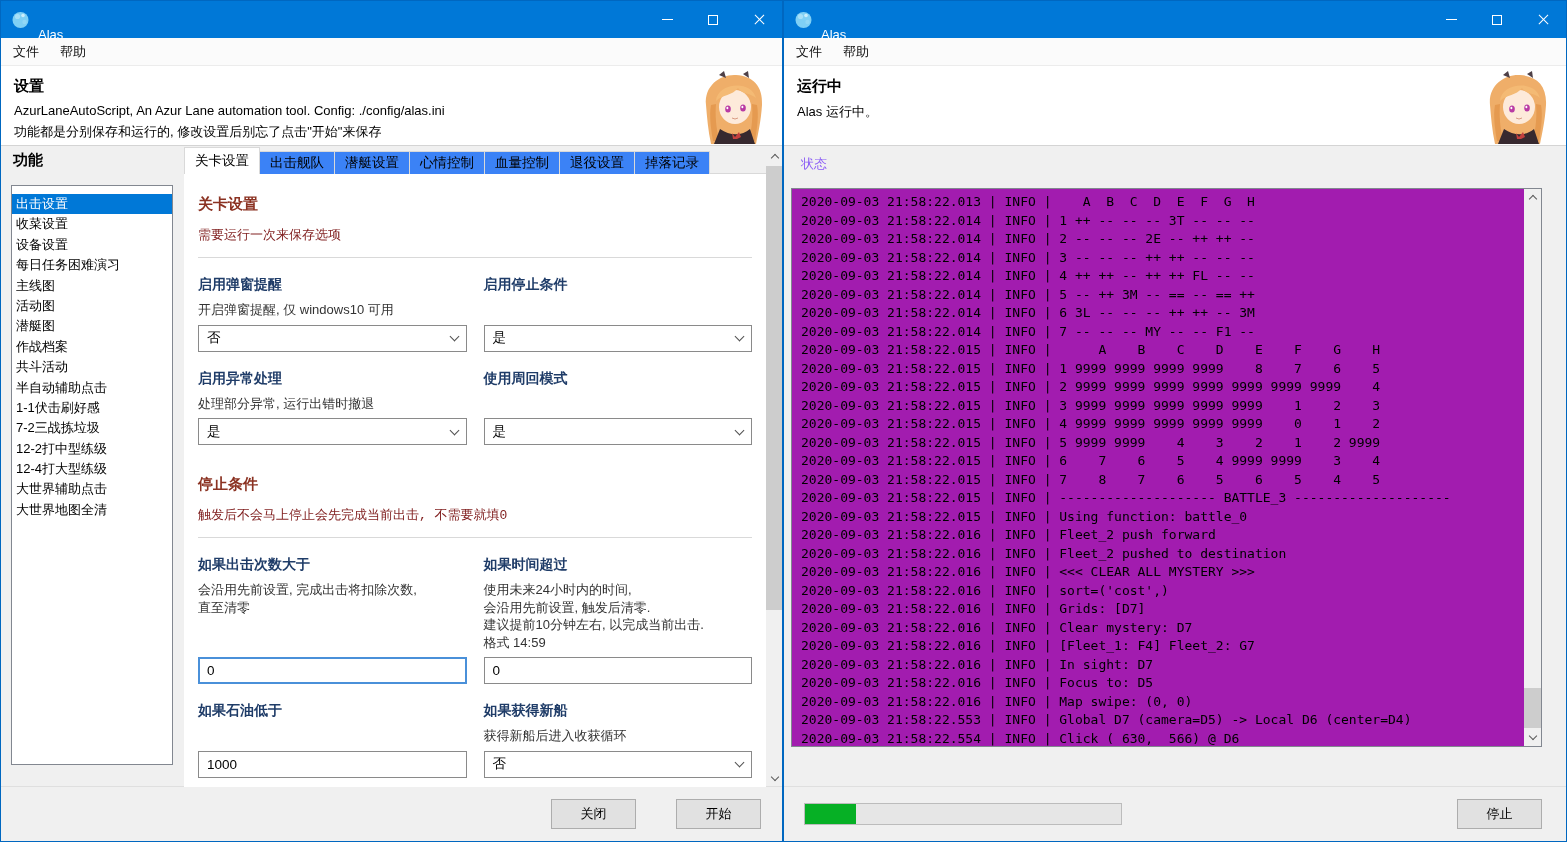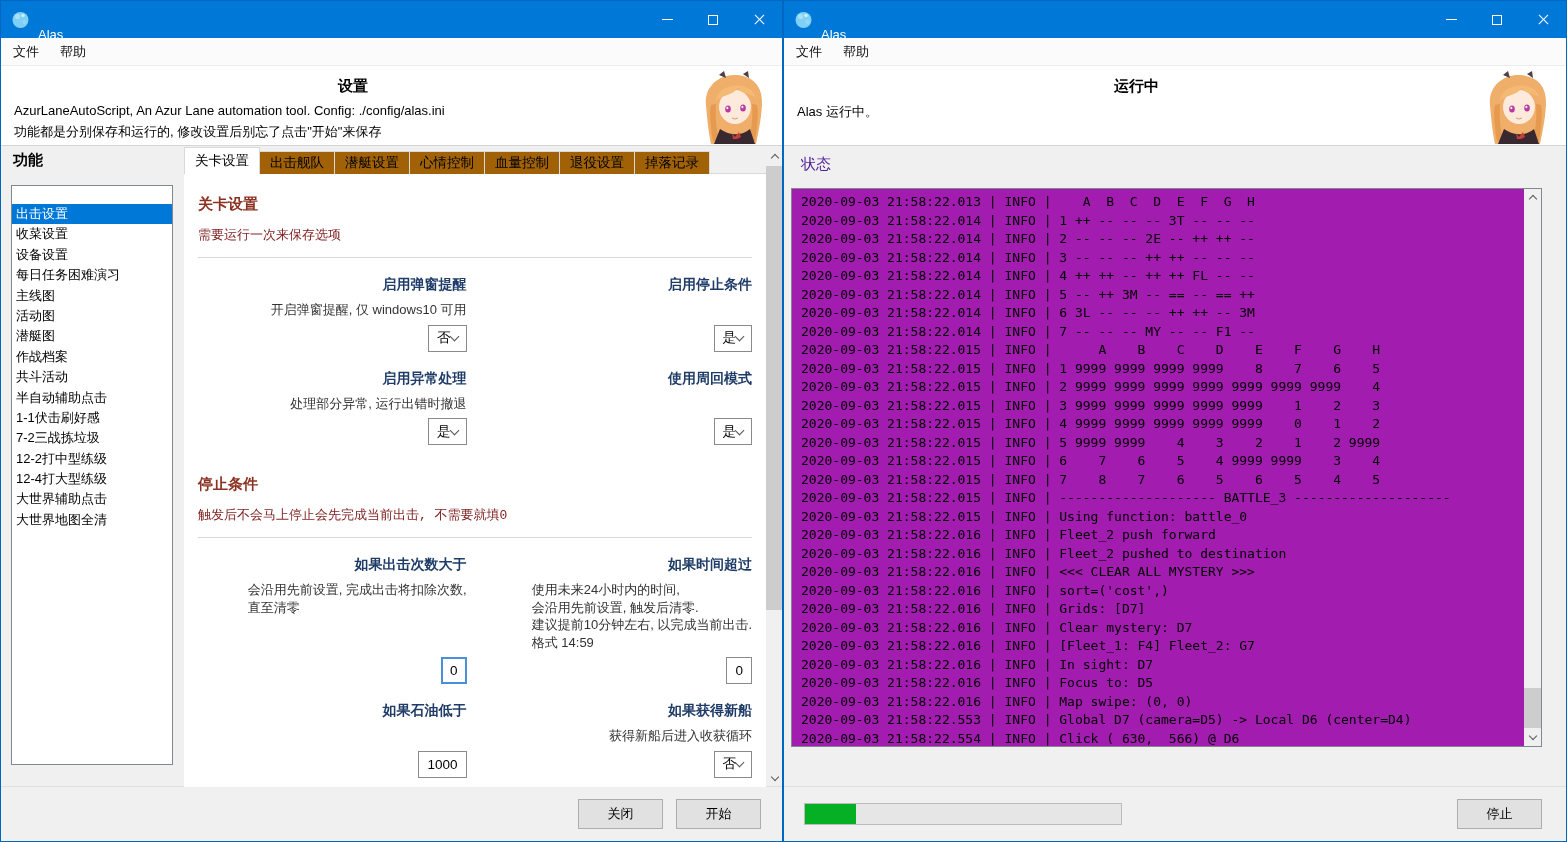--- a/index.html
+++ b/index.html
@@ -25,42 +25,42 @@
   .glyph-x span { position:absolute; left:0; top:6px; width:13px; height:1.2px; background:#fff; }
   .glyph-x span:nth-child(1){ transform:rotate(45deg); }
   .glyph-x span:nth-child(2){ transform:rotate(-45deg); }
 
   
   .menubar { height:28px; background:#fbfbfb; border-bottom:1px solid #ececec; display:flex; align-items:center; padding-left:12px; }
   .menu-item { font-size:13px; color:#111; margin-right:21px; }
 
   
   .app-header { height:80px; background:#fff; border-bottom:1px solid #d4d4d4; position:relative; padding:9px 90px 0 13px; }
-  .h-title { font-size:15px; font-weight:bold; color:#000; margin:2px 0 7px 0;text-align:center; }
+  .h-title { font-size:15px; font-weight:bold; color:#000; margin:2px 0 7px 0; }
   .h-line { font-size:13px; color:#000; margin:0 0 5px 0; }
   .avatar { position:absolute; right:13px; top:5px; width:70px; height:73px; }
 
   
   .sidebar-title { position:absolute; left:12px; top:150px; font-size:15px; font-weight:bold; color:#000; }
-  .listbox { position:absolute; left:10px; top:184px; width:162px; height:580px; background:#fff; border:1px solid #828790; overflow:hidden; padding-top:18px; }
+  .listbox { position:absolute; left:10px; top:184px; width:162px; height:580px; background:#fff; border:1px solid #828790; overflow:hidden; padding-top:8px; }
   .list-item { height:20.4px; line-height:20.4px; padding-left:4px; font-size:13px; color:#000; white-space:nowrap; }
   .list-item.selected { background:#0078d7; color:#fff; }
 
   .tabbar { position:absolute; left:183px; top:146px; height:27px; display:flex; align-items:flex-end; z-index:2; }
-  .tab { height:23px; line-height:22px; padding:0 10px; font-size:13.5px; color:#000; background:#a16207; border:1px solid #d9d9d9; border-bottom:none; margin-right:-1px; }
+  .tab { height:23px; line-height:22px; padding:0 10px; font-size:13.5px; color:#000; background:#3b82f6; border:1px solid #d9d9d9; border-bottom:none; margin-right:-1px; }
   .tab.active { height:27px; line-height:26px; background:#fff; }
   .tabpage { position:absolute; left:183px; top:172px; width:582px; height:614px; background:#fff; border-top:1px solid #d9d9d9; padding:0 14px; overflow:hidden; z-index:1; }
 
   .sec-title { font-size:15px; font-weight:bold; color:#8b3222; margin-top:21px; }
   .sec-title.second { margin-top:30px; }
   .sec-sub { font-size:13px; color:#7f1d1d; margin-top:12px;font-family:Liberation Mono, monospace; }
   .divider { height:1px; background:#d9d9d9; margin-top:13px; }
 
   .form-rows .form-row { display:flex; gap:17px; margin-top:18px; }
-  .form-cell { flex:1; display:flex; flex-direction:column;align-items:flex-end; }
+  .form-cell { flex:1; display:flex; flex-direction:column; }
   .f-label { font-size:14px; font-weight:bold; color:#1f3c68; }
   .f-desc { margin-top:7px; }
   .f-desc div { font-size:13px; color:#333; line-height:17.5px; }
   .f-gap { flex:1 1 auto; min-height:6px; }
   .select, .inputbox { height:27px; background:#fff; border:1px solid #8a8a8a; font-size:13.5px; color:#000; display:flex; align-items:center; padding:0 8px; }
   .select { justify-content:space-between; }
   .inputbox.focused { border:2px solid #4a90d9; padding:0 7px; }
   .chev { width:7px; height:7px; border-right:1.4px solid #505050; border-bottom:1.4px solid #505050; transform:rotate(45deg); margin-bottom:3px; }
 
   
@@ -70,26 +70,26 @@
   .sb-arrow.up { top:0; } .sb-arrow.down { bottom:0; }
   .sb-chev { width:6px; height:6px; border-right:1.4px solid #5a5a5a; border-bottom:1.4px solid #5a5a5a; }
   .sb-arrow.up .sb-chev { transform:rotate(-135deg); margin-top:3px; }
   .sb-arrow.down .sb-chev { transform:rotate(45deg); margin-bottom:3px; }
   .sb-thumb { position:absolute; left:0; width:17px; background:#cdcdcd; }
   #scroll-content .sb-thumb { top:18px; height:444px; }
 
   
   .bottombar { position:absolute; left:0; right:0; bottom:0; height:55px; background:#f0f0f0; border-top:1px solid #dfdfdf; }
   .btn { position:absolute; top:12px; width:85px; height:30px; background:#e1e1e1; border:1px solid #adadad; font-size:13px; color:#000; display:flex; align-items:center; justify-content:center; }
-  #btn-close { right:119px; }
+  #btn-close { right:146px; }
   #btn-start { right:21px; }
   #btn-stop  { right:24px; }
 
   
-  .status-label { position:absolute; left:17px; top:154px; font-size:15px; color:#4c1d95; }
+  .status-label { position:absolute; left:17px; top:154px; font-size:13px; color:#8b5cf6; }
   .logbox { position:absolute; left:7px; top:187px; width:751px; height:559px; background:#a21caf; border:1px solid #828790; }
   .log-content { position:absolute; left:0; top:0; right:17px; bottom:0; overflow:hidden; padding:4px 0 0 9px;
     font-family:"DejaVu Sans Mono","Liberation Mono",monospace; font-size:13px; line-height:18.5px; white-space:pre; color:#000; }
   .logbox .vscroll { right:0; top:0; width:17px; height:100%; }
   .logbox .sb-thumb { bottom:18px; height:40px; }
 
   .progress { position:absolute; left:20px; top:16px; width:318px; height:22px; background:#e6e6e6; border:1px solid #bcbcbc; }
   .progress-fill { height:100%; background:#06b025; }
 </style>
 </head>

